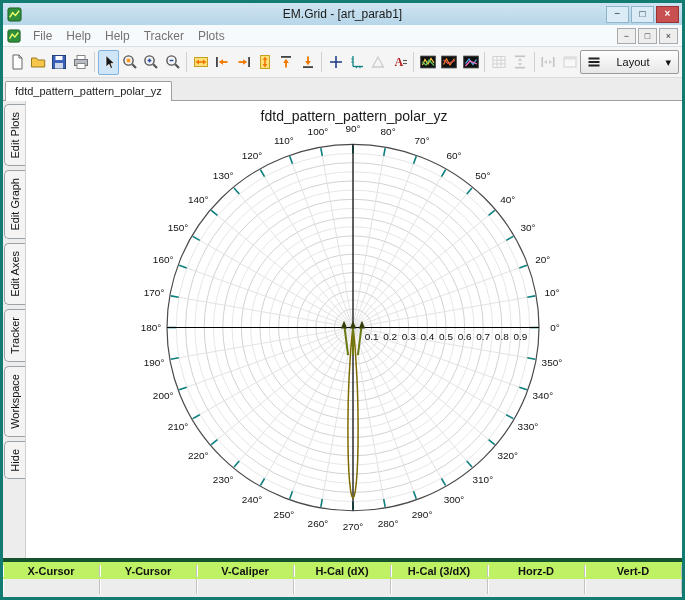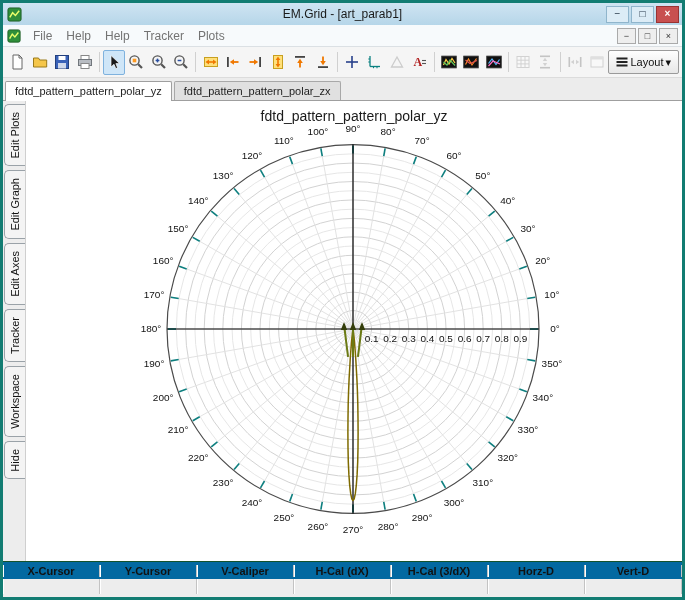--- a/index.html
+++ b/index.html
@@ -22,42 +22,42 @@
   .mdi-controls{margin-left:auto;display:flex;gap:2px;margin-right:2px;}
   .mdi-btn{width:17px;height:14px;display:flex;align-items:center;justify-content:center;font-size:9px;background:#eee;border:1px solid #aaa;color:#333;}
 
   
   .toolbar{height:30px;min-height:30px;background:#f5f5f5;border-bottom:1px solid #dcdcdc;display:flex;align-items:center;padding:0 3px;}
   .tb{width:23px;height:23px;display:flex;align-items:center;justify-content:center;border:1px solid transparent;border-radius:2px;}
   .tb svg{width:16px;height:16px;display:block;}
   .tb.selected{background:#cfe6f8;border-color:#7fb2de;}
   .tb.disabled{opacity:.38;}
   .tb-sep{width:1px;height:20px;background:#d0d0d0;margin:0 3px;}
-  .tb-layout{margin-left:auto;display:flex;align-items:center;gap:2px;height:22px;padding:0 7px;font-size:11px;color:#111;
+  .tb-layout{margin-left:auto;display:flex;align-items:center;gap:16px;height:22px;padding:0 7px;font-size:11px;color:#111;
              border:1px solid #9a9a9a;border-radius:2px;background:linear-gradient(#fefefe,#e7e7e7);}
   .tb-layout svg{width:12px;height:12px;}
 
   
   .tabbar{height:22px;min-height:22px;background:#ececec;display:flex;align-items:flex-end;padding-left:2px;border-bottom:1px solid #9f9f9f;}
   .doc-tab{font-size:11px;color:#222;padding:3px 9px;margin-right:2px;background:#e0e0e0;border:1px solid #a8a8a8;border-bottom:none;border-radius:2px 2px 0 0;}
   .doc-tab.active{background:#fff;margin-bottom:-1px;padding-bottom:4px;border-color:#9f9f9f;}
 
   
   .content{flex:1;display:flex;min-height:0;background:#fff;}
   .side-rail{width:22px;min-width:22px;background:#ededed;display:flex;flex-direction:column;padding-top:1px;}
   .side-tab{box-sizing:border-box;width:21px;margin:2px 0 2px 1px;padding:7px 0;background:#f4f4f4;border:1px solid #9aa2a8;border-right:none;
             border-radius:5px 0 0 5px;display:flex;align-items:center;justify-content:center;}
   .side-tab span{writing-mode:vertical-rl;transform:rotate(180deg);font-size:11px;color:#111;white-space:nowrap;}
 
   .plot-area{flex:1;position:relative;background:#fff;border-left:1px solid #cfcfcf;}
   .plot-title{position:absolute;top:7px;left:0;right:0;text-align:center;font-size:14px;color:#1a1a1a;}
   #polar-svg{position:absolute;left:0;top:0;width:100%;height:100%;}
 
   
-  .status-labels{display:flex;height:17px;min-height:17px;background:#0369a1;border-top:1px solid #14532d;align-items:center;}
+  .status-labels{display:flex;height:17px;min-height:17px;background:#bef264;border-top:4px solid #14532d;align-items:center;}
   .sl-cell{flex:1;text-align:center;font-size:11px;font-weight:bold;color:#111;border-right:1px solid #c3c3c3;box-shadow:inset 1px 0 0 #fff;}
   .status-values{display:flex;height:15px;min-height:15px;background:#ededed;}
   .sv-cell{flex:1;border-right:1px solid #c3c3c3;box-shadow:inset 1px 0 0 #fff;}
   .status-pad{height:3px;background:#ededed;}
 </style>
 </head>
 <body>
 
 <div class="window">
 
@@ -287,21 +287,20 @@
         <rect x="0.5" y="5" width="11" height="2" fill="#222"></rect>
         <rect x="0.5" y="8.5" width="11" height="2" fill="#222"></rect>
       </svg>
       <span>Layout</span>
       <span>▾</span>
     </div>
   </div>
 
   <div class="tabbar">
     <div class="doc-tab active">fdtd_pattern_pattern_polar_yz</div>
-    <div class="doc-tab">fdtd_pattern_pattern_polar_zx</div>
   </div>
 
   <div class="content">
     <div class="side-rail">
       <div class="side-tab">
           <span>Edit Plots</span>
         </div>
       <div class="side-tab">
           <span>Edit Graph</span>
         </div>

